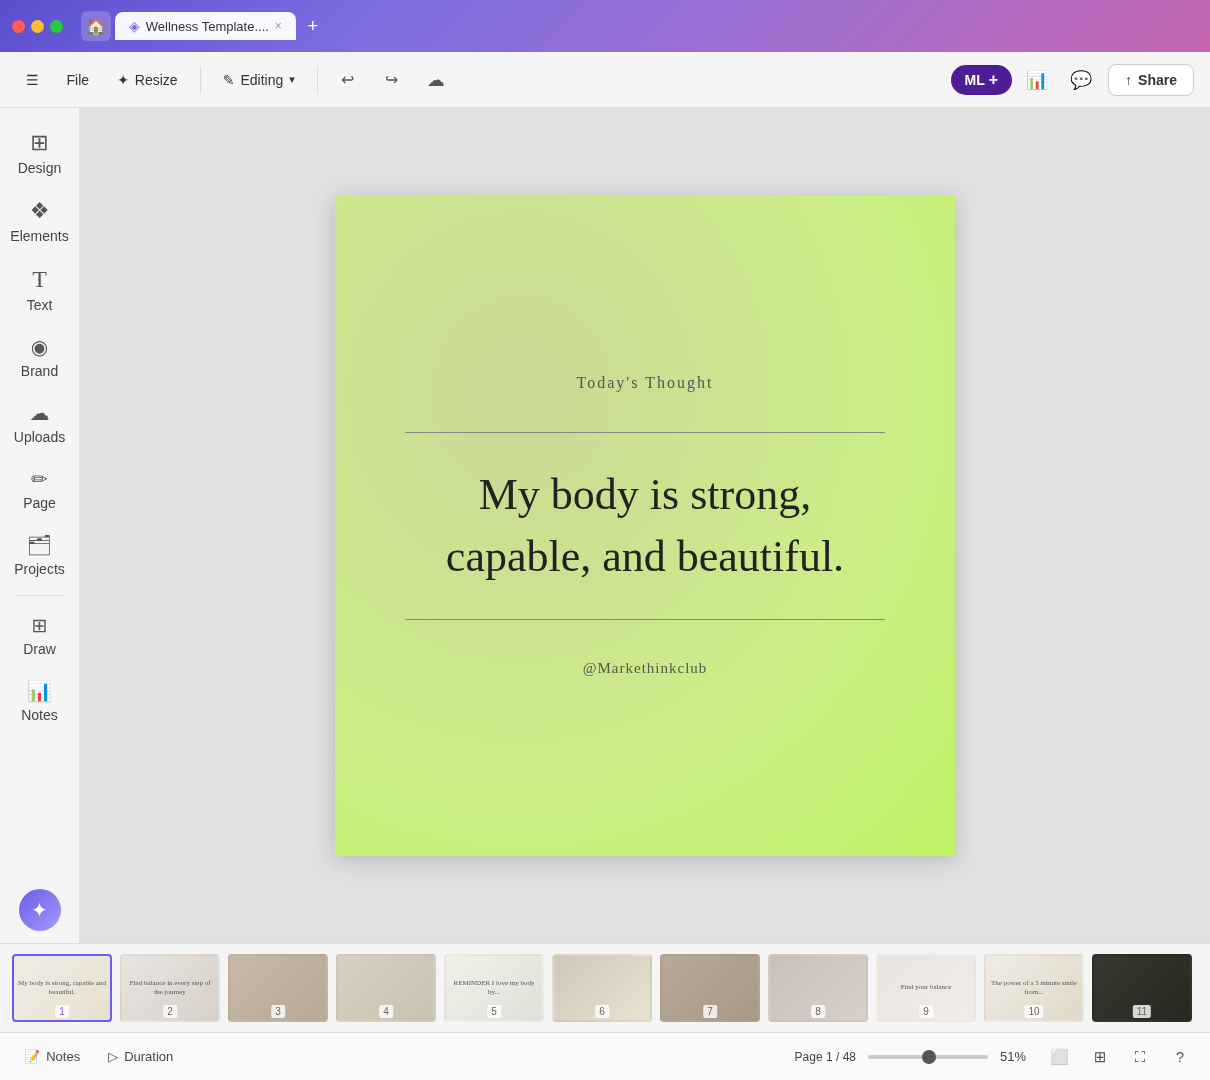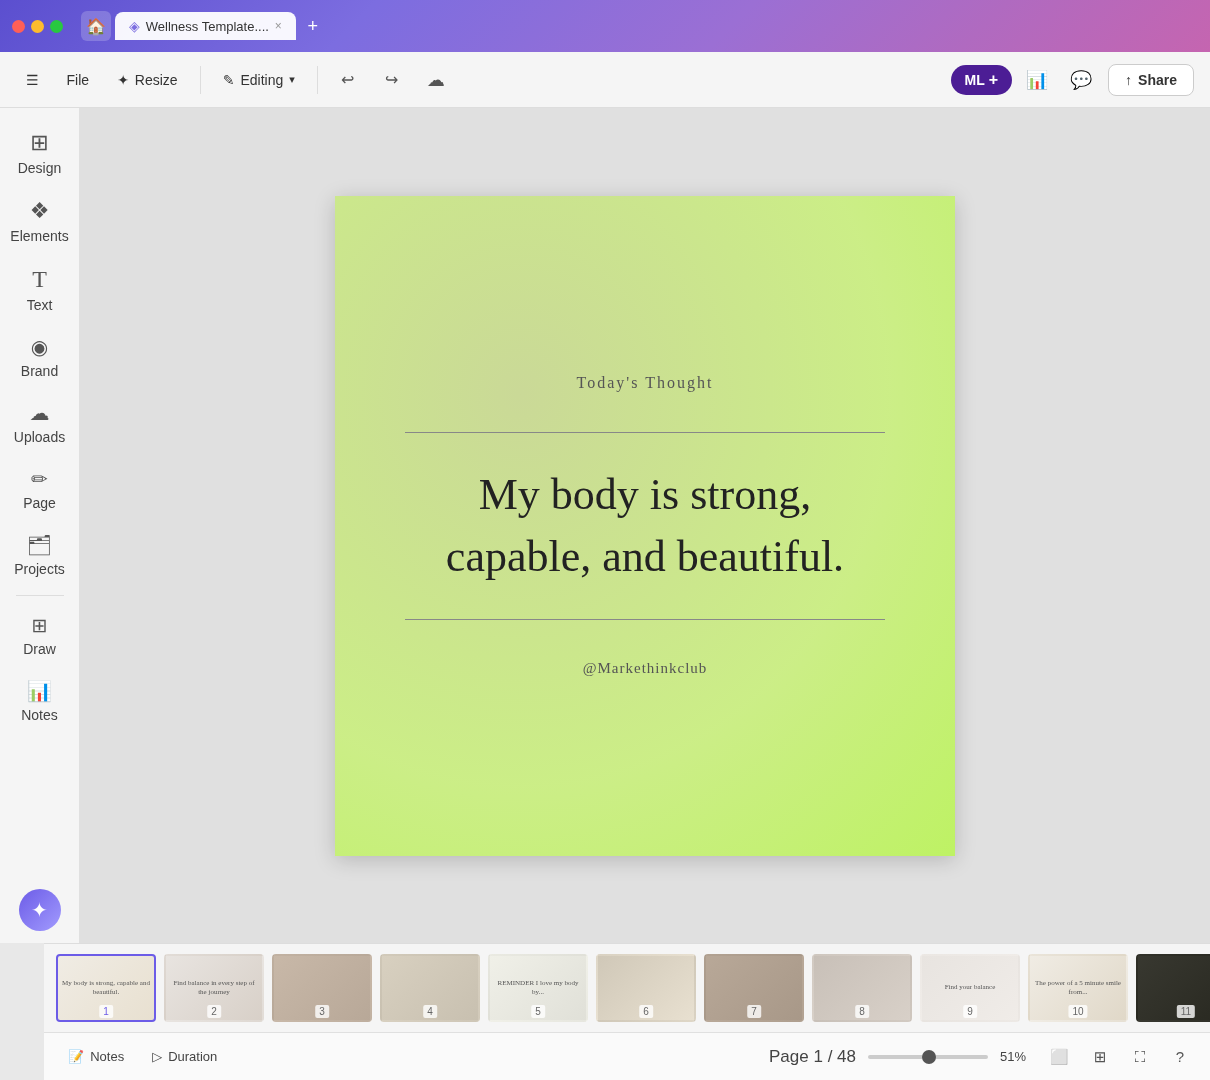--- a/index.html
+++ b/index.html
@@ -53,32 +53,32 @@
     .canvas-area { flex: 1; background: #e0e0e0; display: flex; align-items: center; justify-content: center; position: relative; overflow: hidden; }
     .canvas-wrap { position: relative; }
     .canvas { width: 620px; height: 660px; background: #bef264; display: flex; flex-direction: column; align-items: center; justify-content: center; position: relative; box-shadow: 0 4px 20px rgba(0,0,0,0.18); overflow: hidden; }
     .canvas-bg { position: absolute; inset: 0; background: radial-gradient(ellipse at 30% 30%, rgba(210,200,185,0.6) 0%, rgba(235,228,215,0.3) 60%, transparent 100%); }
     .canvas-content { position: relative; z-index: 1; text-align: center; width: 100%; padding: 40px; }
     .canvas-subtitle { font-family: 'Georgia', serif; font-size: 16px; color: #555; letter-spacing: 2px; margin-bottom: 40px; }
     .canvas-quote { font-family: 'Brush Script MT', cursive; font-size: 44px; color: #222; line-height: 1.4; border-top: 1.5px solid #888; border-bottom: 1.5px solid #888; padding: 31px 20px; margin: 0 30px; }
     .canvas-handle { font-family: 'Georgia', serif; font-size: 15px; color: #555; margin-top: 40px; letter-spacing: 1px; }
 
     
-    .bottom-area { background: #737373; border-top: 1px solid #ddd; flex-shrink: 0; margin-left: 44px; }
+    .bottom-area { background: #737373; border-top: 1px solid #ddd; flex-shrink: 0; }
     .page-strip { display: flex; align-items: center; gap: 8px; padding: 10px 12px; overflow-x: auto; background: #f5f5f5; }
     .page-thumb { width: 100px; height: 68px; border-radius: 4px; overflow: hidden; flex-shrink: 0; cursor: pointer; position: relative; border: 2px solid transparent; }
     .page-thumb.active { border-color: #6c5ce7; }
     .page-thumb-inner { width: 100%; height: 100%; display: flex; align-items: center; justify-content: center; font-size: 9px; color: #888; text-align: center; }
     .page-num { position: absolute; bottom: 2px; left: 50%; transform: translateX(-50%); font-size: 10px; color: #666; background: rgba(255,255,255,0.8); padding: 1px 4px; border-radius: 2px; }
     .page-num-active { color: #6c5ce7; }
 
     .bottom-toolbar { height: 48px; display: flex; align-items: center; padding: 0 16px; gap: 12px; background: #fafafa; border-top: 1px solid #e0e0e0; }
     .bt-btn { display: flex; align-items: center; gap: 6px; font-size: 13px; color: #444; cursor: pointer; padding: 4px 8px; border-radius: 5px; }
     .bt-spacer { flex: 1; }
-    .page-info { font-size: 17px; color: #444; }
+    .page-info { font-size: 12px; color: #444; }
     .zoom-slider { display: flex; align-items: center; gap: 8px; }
     .zoom-track { width: 120px; height: 4px; background: #ccc; border-radius: 2px; position: relative; cursor: pointer; }
     .zoom-thumb { width: 14px; height: 14px; background: #555; border-radius: 50%; position: absolute; top: -5px; left: 45%; cursor: grab; }
     .zoom-value { font-size: 13px; color: #444; min-width: 34px; }
     .bt-icon-btn { width: 28px; height: 28px; display: flex; align-items: center; justify-content: center; color: #555; font-size: 15px; cursor: pointer; border-radius: 4px; }
 
     
     .t1 { background: linear-gradient(135deg, #f0ece4, #e8e0d0); }
     .t2 { background: linear-gradient(135deg, #e8e4e0, #d8d0c8); }
     .t3 { background: linear-gradient(135deg, #c8b8a8, #b8a898); }

